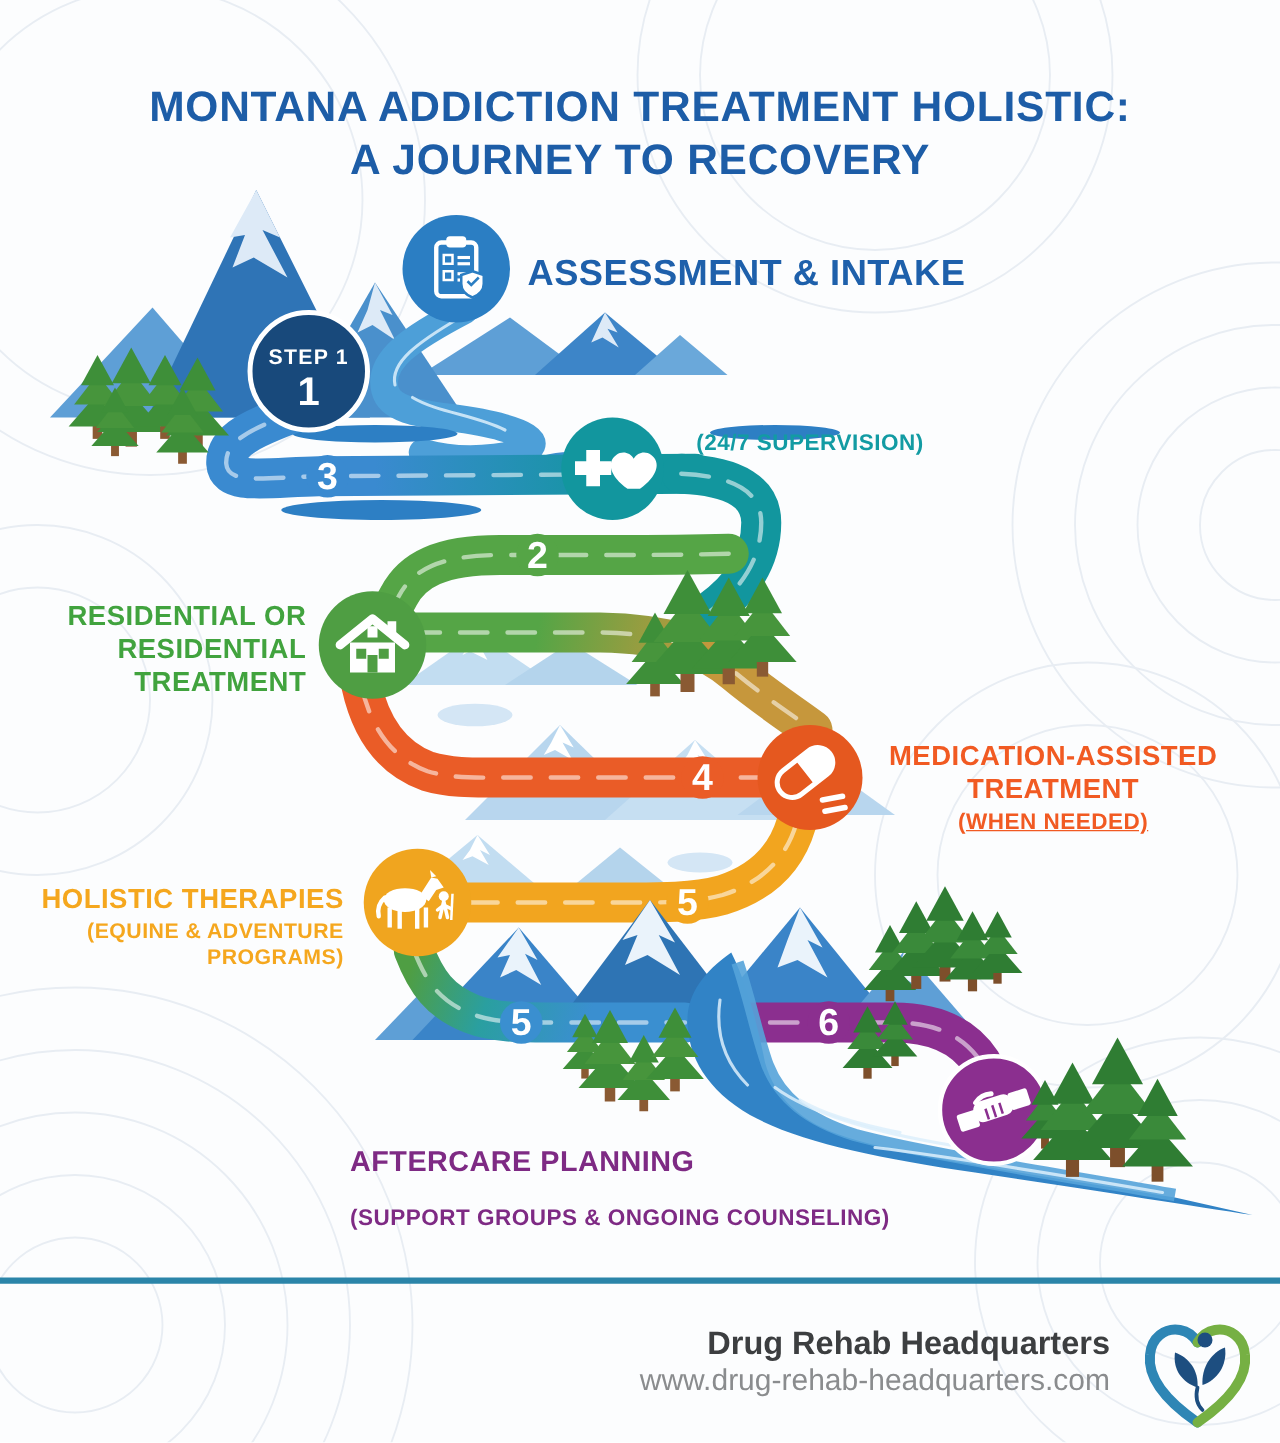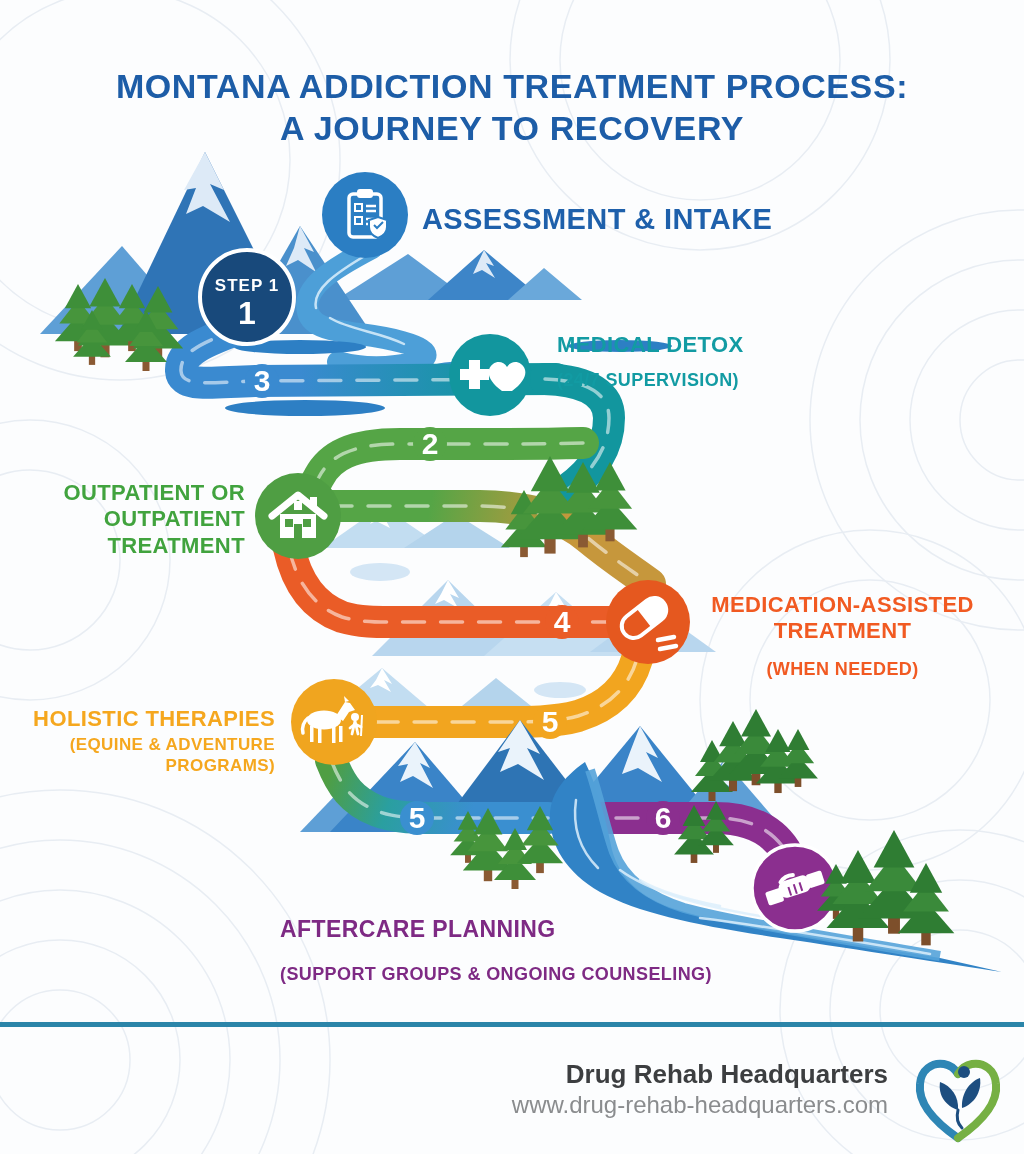--- a/index.html
+++ b/index.html
@@ -11,21 +11,21 @@
          color:#1d5da7;font-weight:bold;font-size:34px;line-height:1.24;letter-spacing:.6px;}
   .title span{display:block;}
   .step-label{position:absolute;z-index:3;font-weight:bold;letter-spacing:.4px;line-height:1.2;}
   .step-label .main{display:block;}
   .step-label .sub{display:block;}
   .lbl-assessment{left:422px;top:202px;color:#1e60ab;font-size:29px;}
   .lbl-detox{left:557px;top:332px;color:#129ba3;font-size:22px;}
   .lbl-detox .sub{font-size:18px;margin-top:12px;}
   .lbl-residential{left:50px;top:480px;width:195px;text-align:right;color:#41a33e;font-size:22px;}
   .lbl-medication{left:700px;top:592px;width:285px;color:#f15a22;font-size:22px;text-align:center;}
-  .lbl-medication .sub{font-size:18px;margin-top:14px;}
+  .lbl-medication .sub{font-size:18px;margin-top:2px;text-decoration:underline;}
   .lbl-holistic{left:30px;top:706px;width:245px;text-align:right;color:#f5a71e;font-size:22px;}
   .lbl-holistic .sub{font-size:17px;margin-top:3px;}
   .lbl-aftercare{left:280px;top:916px;width:500px;text-align:left;color:#7e2a84;font-size:23px;}
   .lbl-aftercare .sub{font-size:18px;margin-top:20px;}
   .divider{position:absolute;left:0;top:1022px;width:1024px;height:5px;background:#2b85a9;z-index:2;}
   .footer-text{position:absolute;right:136px;top:1058px;text-align:right;z-index:3;}
   .footer-brand{font-weight:bold;font-size:26px;color:#3c3e40;line-height:32px;}
   .footer-site{font-size:24px;color:#8a8c8e;line-height:30px;}
   .footer-logo{position:absolute;left:908px;top:1046px;z-index:3;}
   
@@ -35,21 +35,21 @@
   .badgetxt{font-family:"Liberation Sans",sans-serif;font-weight:bold;fill:#fff;text-anchor:middle;}
   .contour{fill:none;stroke:#e8edf3;stroke-width:1.5;}
   .streak{fill:none;stroke:#dceefb;stroke-width:2.5;stroke-linecap:round;opacity:.85;}
 </style>
 </head>
 <body>
 
 <div class="page">
 
   <h1 class="title">
-    <span>MONTANA ADDICTION TREATMENT PROCESS:</span>
+    <span>MONTANA ADDICTION TREATMENT HOLISTIC:</span>
     <span>A JOURNEY TO RECOVERY</span>
   </h1>
 
   <svg class="art" width="1024" height="1154" viewBox="0 0 1024 1154">
     <defs>
       <linearGradient id="gradA" gradientUnits="userSpaceOnUse" x1="300" y1="0" x2="500" y2="0">
         <stop offset="0" stop-color="#3a8ad0"></stop>
           <stop offset="1" stop-color="#12969e"></stop>
       </linearGradient>
       <linearGradient id="gradD" gradientUnits="userSpaceOnUse" x1="430" y1="506" x2="570" y2="530">
@@ -351,25 +351,24 @@
       <use href="#pine2" transform="translate(858,940) scale(1.5)"></use>
       <use href="#pine2" transform="translate(894,932) scale(1.7)"></use>
       <use href="#pine2" transform="translate(926,944) scale(1.35)"></use>
     </g>
   </svg>
 
   <div class="step-label lbl-assessment">
     <span class="main">ASSESSMENT &amp; INTAKE</span>
   </div>
   <div class="step-label lbl-detox">
-    <span class="main">MEDICAL DETOX</span>
     <span class="sub">(24/7 SUPERVISION)</span>
   </div>
   <div class="step-label lbl-residential">
-    <span class="main">OUTPATIENT OR OUTPATIENT TREATMENT</span>
+    <span class="main">RESIDENTIAL OR RESIDENTIAL TREATMENT</span>
   </div>
   <div class="step-label lbl-medication">
     <span class="main">MEDICATION-ASSISTED TREATMENT</span>
     <span class="sub">(WHEN NEEDED)</span>
   </div>
   <div class="step-label lbl-holistic">
     <span class="main">HOLISTIC THERAPIES</span>
     <span class="sub">(EQUINE &amp; ADVENTURE PROGRAMS)</span>
   </div>
   <div class="step-label lbl-aftercare">

